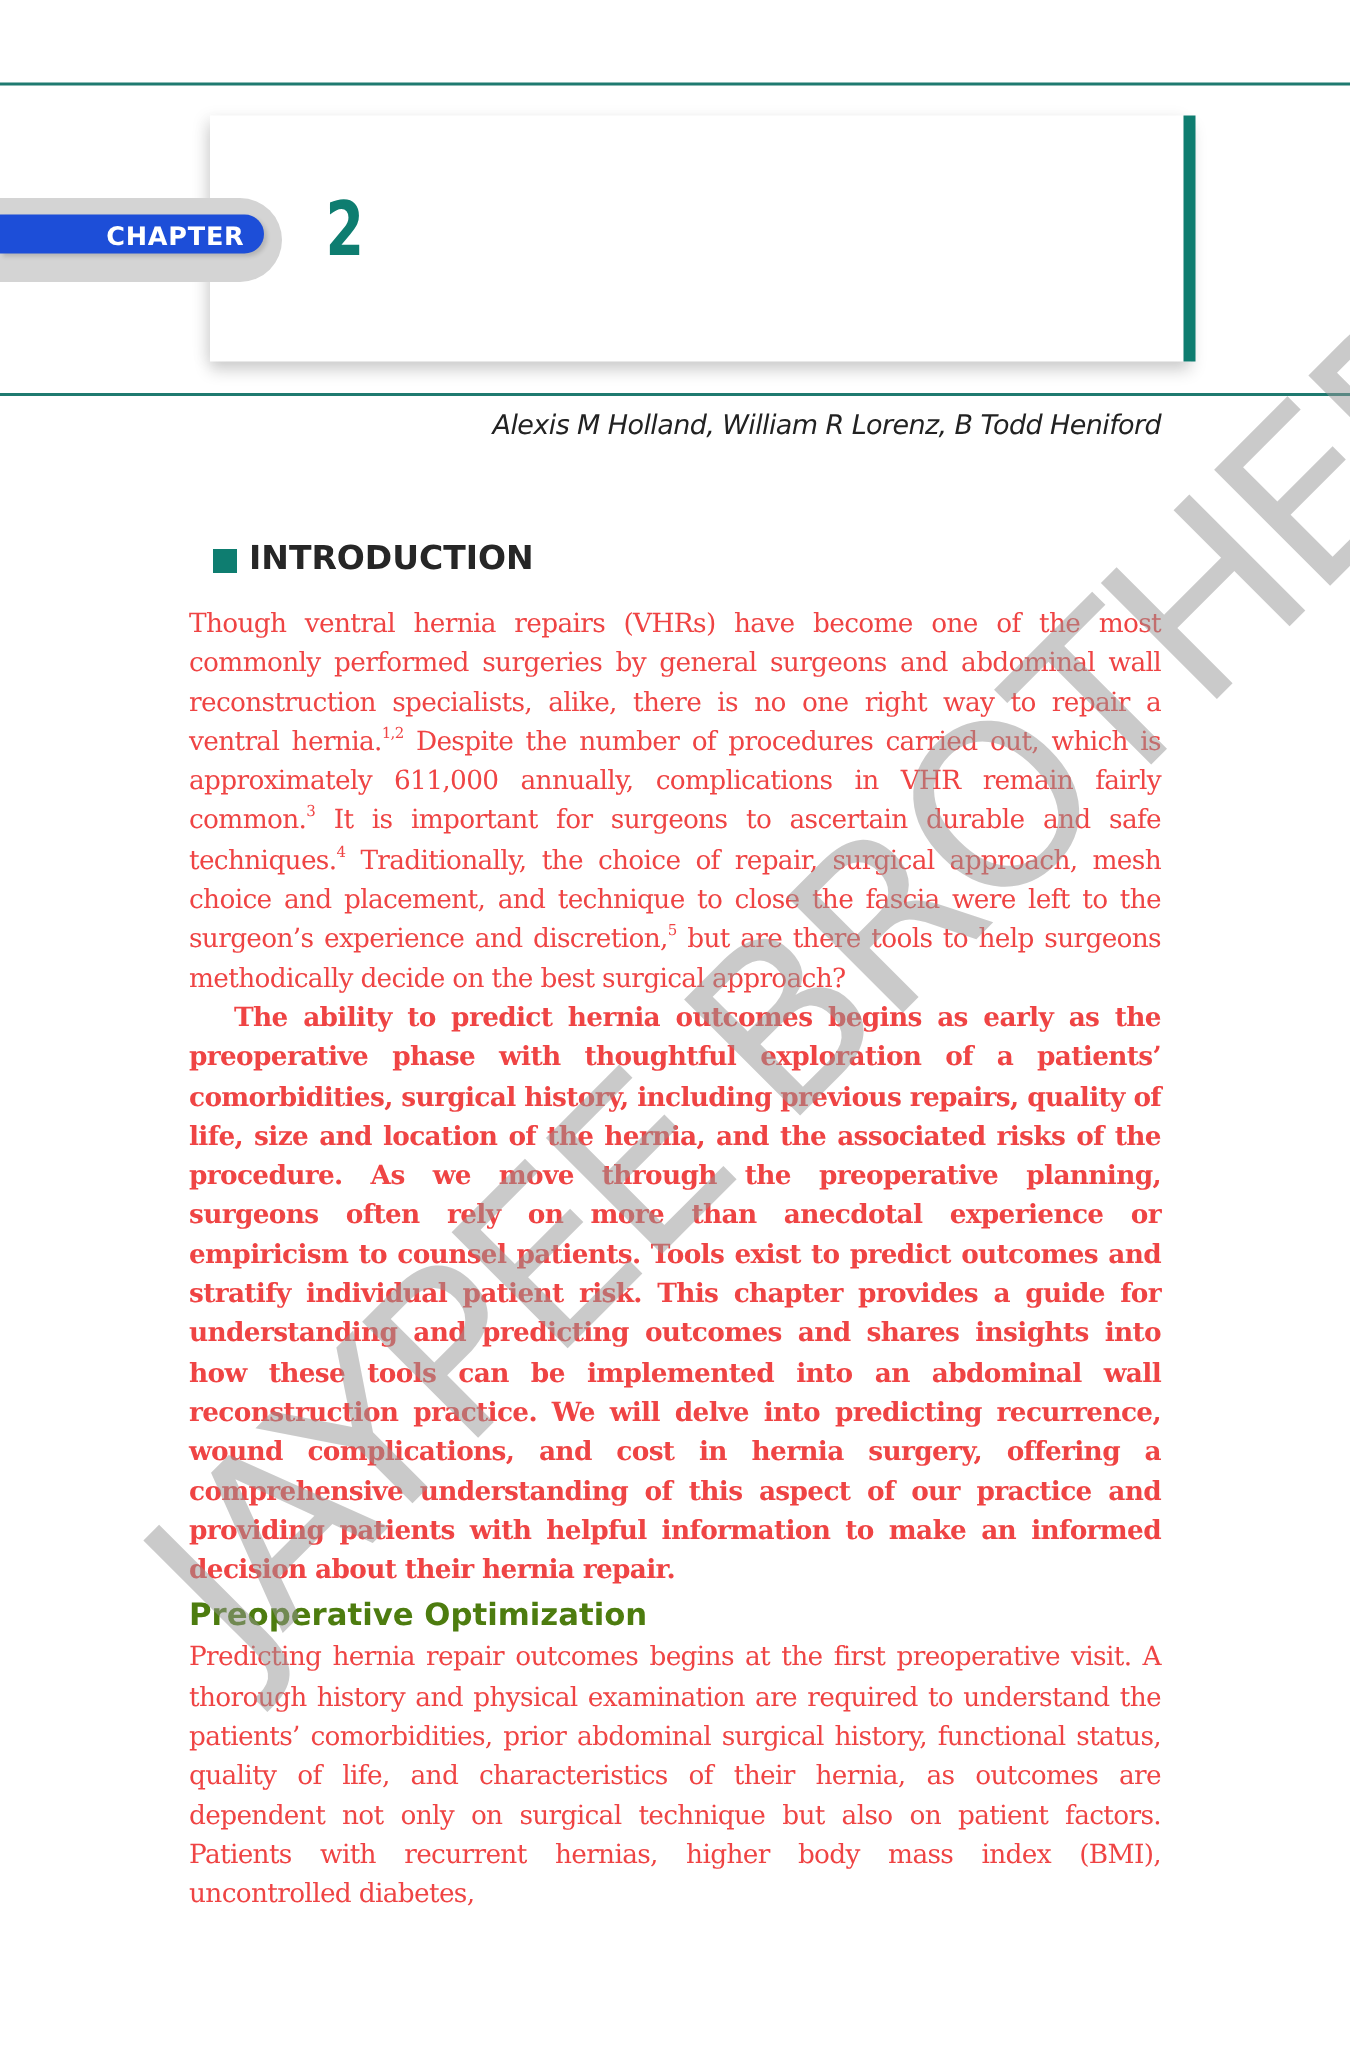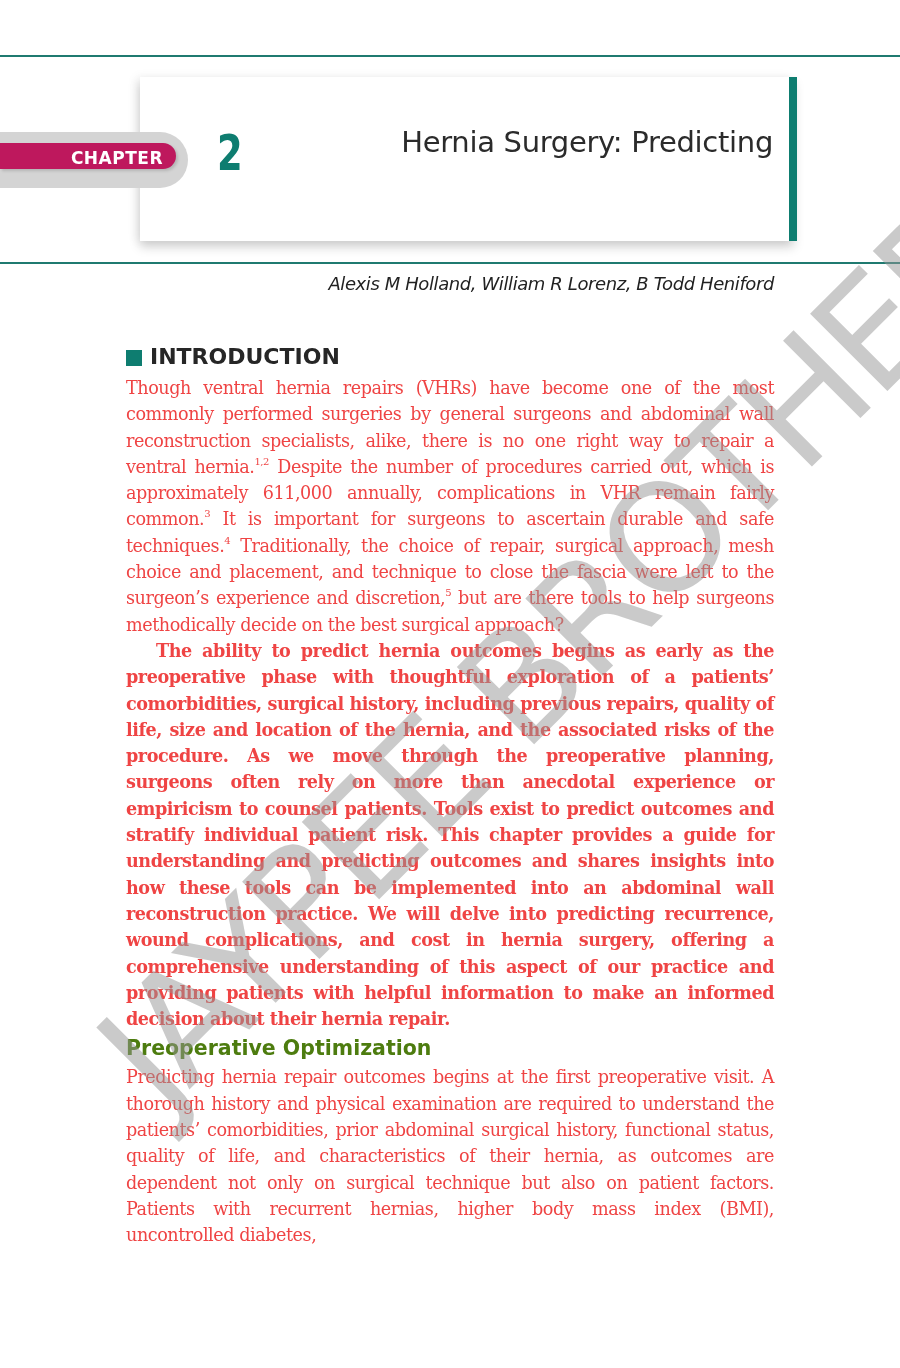--- a/index.html
+++ b/index.html
@@ -11,21 +11,21 @@
     position:absolute; left:140px; top:77px; width:654px; height:164px;
     background:#fff; box-shadow: 0 6px 10px rgba(0,0,0,0.18), -4px 0 10px rgba(0,0,0,0.06);
   }
   .title-card .bar { position:absolute; right:-3px; top:0; width:8px; height:164px; background:#0e7d70; }
   .chapter-pill-bg {
     position:absolute; left:0; top:132px; width:188px; height:56px;
     background:#d4d4d4; border-radius:0 28px 28px 0;
   }
   .chapter-pill {
     position:absolute; left:0; top:143px; width:176px; height:26px;
-    background:#be185d; border-radius:0 16px 16px 0;
+    background:#1d4ed8; border-radius:0 16px 16px 0;
     box-shadow: 2px 2px 3px rgba(0,0,0,0.15);
   }
   .chapter-label {
     position:absolute; right:13px; top:5px;
     font-family:"DejaVu Sans", sans-serif; font-weight:bold; font-size:17px; letter-spacing:0.5px;
     color:#ffffff;
   }
   .chapter-num {
     position:absolute; left:217px; top:128px;
     font-family:"DejaVu Sans Condensed","DejaVu Sans", sans-serif; font-weight:bold; font-size:50px;
@@ -37,21 +37,21 @@
     letter-spacing:-0.3px;
   }
   .authors {
     position:absolute; right:126px; top:273px;
     font-family:"DejaVu Sans", sans-serif; font-style:italic; font-size:18px; color:#222;
     letter-spacing:-0.4px;
   }
   .content { position:absolute; left:126px; top:342px; width:648px; }
   .h1 {
     font-family:"DejaVu Sans", sans-serif; font-weight:bold; font-size:22px; color:#262626;
-    display:flex; align-items:flex-start; margin:0;
+    display:flex; align-items:flex-start; margin:16px;
   }
   .h1 .sq { width:16px; height:16px; background:#0e7d70; margin-right:8px; margin-top:8px; flex:none; }
   .h1 .vbar { width:16px; height:46px; background:#0e7d70; margin-right:8px; margin-top:4px; flex:none; }
   .h1 .txt { line-height:29px; }
   .h2 {
     font-family:"DejaVu Sans", sans-serif; font-weight:bold; font-size:20.5px; color:#4d7c0f; margin:4px 0 4px;
   }
   p.body {
     font-family:"DejaVu Serif", serif; font-size:17.6px; line-height:26.3px; color:#ef4444;
     text-align:justify; margin:0; letter-spacing:-0.45px;
@@ -75,21 +75,20 @@
   <div class="bar"></div>
 </div>
 
 <div class="chapter-pill-bg"></div>
 <div class="chapter-pill">
   <span class="chapter-label">CHAPTER</span>
 </div>
 <div class="chapter-num">2</div>
 
 <div class="chapter-title">
-  <div>Hernia Surgery: Predicting</div>
 </div>
 
 <div class="rule bottom"></div>
 
 <div class="authors">Alexis M Holland, William R Lorenz, B Todd Heniford</div>
 
 <div class="content">
   <h2 class="h1">
     <span class="sq"></span>
     <span class="txt">INTRODUCTION</span>

